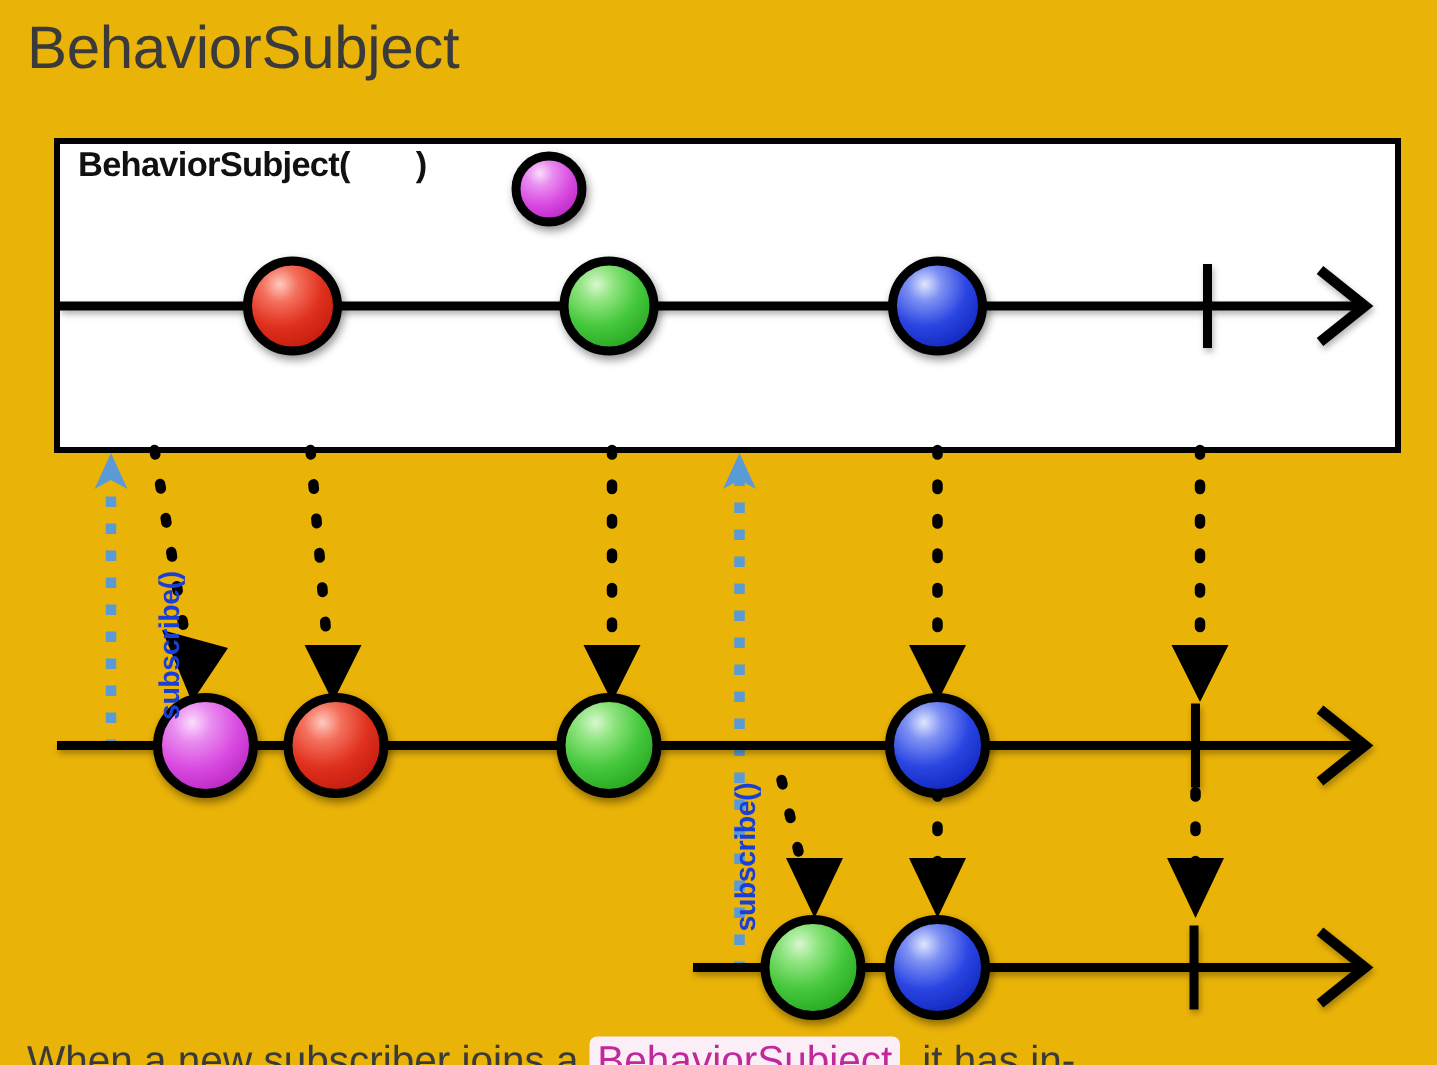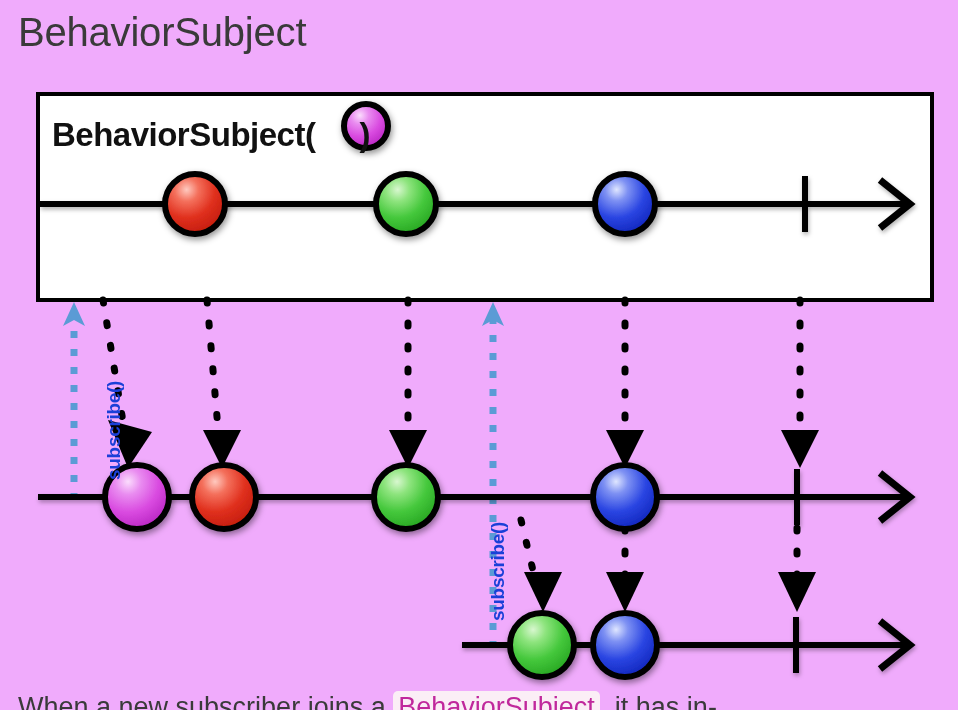--- a/index.html
+++ b/index.html
@@ -7,21 +7,21 @@
     margin: 0; padding: 0;
     width: 958px; height: 710px;
     background: #ffffff;
     font-family: "Liberation Sans", sans-serif;
     overflow: hidden;
   }
   #slide {
     position: relative;
     width: 958px;
     height: 710px;
-    background: #f0abfc;
+    background: #eab308;
   }
   
   #title {
     position: absolute;
     left: 18px;
     top: 10px;
     font-size: 40px;
     font-weight: 400;
     color: #3a3a3a;
     letter-spacing: -0.2px;
@@ -190,21 +190,21 @@
       <line x1="796" y1="617" x2="796" y2="673" stroke="#000000" stroke-width="6"></line>
     </g>
     <g filter="url(#softshadow)">
       <circle cx="542" cy="645" r="32" fill="url(#g-green)" stroke="#000000" stroke-width="6"></circle>
     </g>
     <g filter="url(#softshadow)">
       <circle cx="625" cy="645" r="32" fill="url(#g-blue)" stroke="#000000" stroke-width="6"></circle>
     </g>
   </svg>
 
-  <div style="position:absolute;left:52px;top:116px;font-size:33px;font-weight:bold;color:#111;white-space:nowrap;letter-spacing:-0.5px;">
+  <div style="position:absolute;left:52px;top:96px;font-size:23px;font-weight:bold;color:#111;white-space:nowrap;letter-spacing:-0.5px;">
     <span>BehaviorSubject(</span><span style="display:inline-block;width:44px;"></span><span>)</span>
   </div>
 
   <div class="sub-label" style="left:103px; top:480px;">subscribe()</div>
 
   <div class="sub-label" style="left:487px; top:621px;">subscribe()</div>
 
   <div id="caption">
     <span>When a new subscriber joins a</span>
     <span class="hl">BehaviorSubject</span><span>, it has in-</span>

